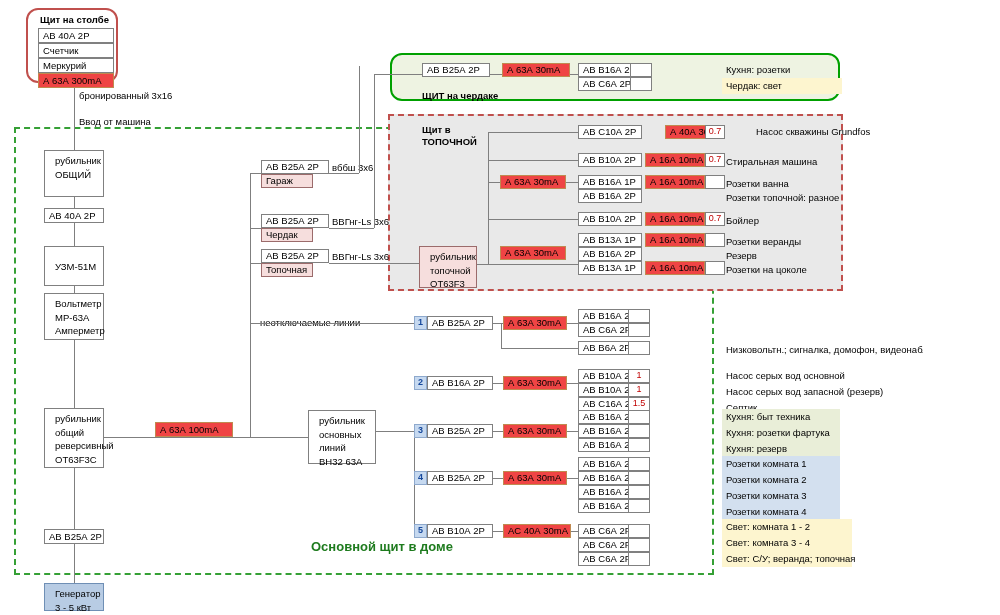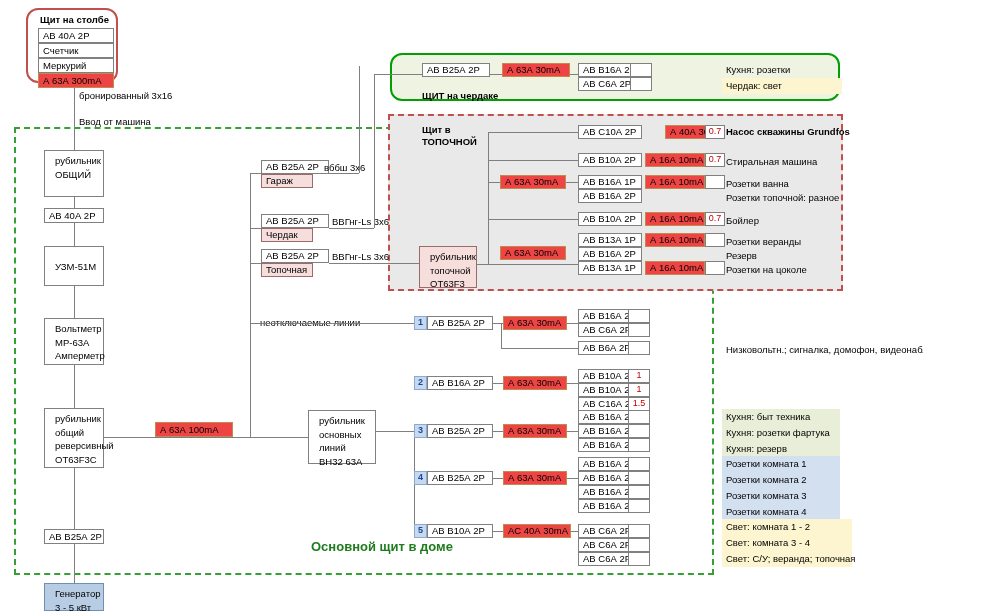--- a/index.html
+++ b/index.html
@@ -102,21 +102,21 @@
     <div>рубильник</div>
     <div>ОБЩИЙ</div>
   </div>
 
   <div class="bx" style="left:44px;top:208px;width:60px;height:15px;">АВ 40А 2Р</div>
 
   <div class="bx multi" style="left:44px;top:246px;width:60px;height:40px;">
     <div style="line-height:34px;">УЗМ-51М</div>
   </div>
 
-  <div class="bx multi" style="left:44px;top:293px;width:60px;height:47px;margin-top:25px;">
+  <div class="bx multi" style="left:44px;top:293px;width:60px;height:47px;">
     <div>Вольтметр</div>
     <div>MP-63A</div>
     <div>Амперметр</div>
   </div>
 
   <div class="bx multi" style="left:44px;top:408px;width:60px;height:60px;">
     <div>рубильник</div>
     <div>общий</div>
     <div>реверсивный</div>
     <div>OT63F3C</div>
@@ -140,21 +140,21 @@
     <div>линий</div>
     <div>ВН32 63А</div>
   </div>
 
   <div class="wire v" style="left:250px;top:173px;height:264px;"></div>
   <div class="wire h" style="left:250px;top:437px;width:58px;"></div>
 
   <div class="wire h" style="left:250px;top:173px;width:11px;"></div>
   <div class="bx" style="left:261px;top:160px;width:68px;height:14px;">АВ В25А 2Р</div>
   <div class="bx pink" style="left:261px;top:174px;width:52px;height:14px;">Гараж</div>
-  <div class="txt abs" style="left:324px;top:162px;">вббш 3х6</div>
+  <div class="txt abs" style="left:332px;top:162px;">вббш 3х6</div>
   <div class="wire h" style="left:329px;top:173px;width:30px;"></div>
   <div class="wire v" style="left:359px;top:66px;height:107px;"></div>
 
   <div class="wire h" style="left:250px;top:228px;width:11px;"></div>
   <div class="bx" style="left:261px;top:214px;width:68px;height:14px;">АВ В25А 2Р</div>
   <div class="bx pink" style="left:261px;top:228px;width:52px;height:14px;">Чердак</div>
   <div class="txt abs" style="left:332px;top:216px;">ВВГнг-Ls 3х6</div>
   <div class="wire h" style="left:329px;top:228px;width:45px;"></div>
   <div class="wire v" style="left:374px;top:74px;height:154px;"></div>
   <div class="wire h" style="left:374px;top:74px;width:48px;"></div>
@@ -218,21 +218,21 @@
   <div class="bx tan" style="left:500px;top:246px;width:66px;height:14px;">А 63А 30mA</div>
   <div class="bx" style="left:578px;top:233px;width:64px;height:14px;">АВ В13А 1Р</div>
   <div class="bx tan" style="left:645px;top:233px;width:60px;height:14px;">А 16А 10mA</div>
   <div class="bx val" style="left:705px;top:233px;width:20px;height:14px;"></div>
 
   <div class="bx" style="left:578px;top:247px;width:64px;height:14px;">АВ В16А 2Р</div>
   <div class="bx" style="left:578px;top:261px;width:64px;height:14px;">АВ В13А 1Р</div>
   <div class="bx tan" style="left:645px;top:261px;width:60px;height:14px;">А 16А 10mA</div>
   <div class="bx val" style="left:705px;top:261px;width:20px;height:14px;"></div>
 
-  <div class="descblk" style="left:722px;top:124px;width:135px;font-weight:bold;">
+  <div class="descblk" style="left:752px;top:124px;width:135px;">
     <div>Насос скважины Grundfos</div>
   </div>
   <div class="txt abs" style="left:726px;top:156px;">Стиральная машина</div>
   <div class="txt abs" style="left:726px;top:178px;">Розетки ванна</div>
   <div class="txt abs" style="left:726px;top:192px;">Розетки топочной: разное</div>
   <div class="txt abs" style="left:726px;top:215px;">Бойлер</div>
   <div class="txt abs" style="left:726px;top:236px;">Розетки веранды</div>
   <div class="txt abs" style="left:726px;top:250px;">Резерв</div>
   <div class="txt abs" style="left:726px;top:264px;">Розетки на цоколе</div>
 
@@ -262,20 +262,25 @@
   <div class="bx tan" style="left:503px;top:376px;width:64px;height:14px;">А 63А 30mA</div>
   <div class="wire h" style="left:567px;top:383px;width:11px;"></div>
 
   <div class="bx" style="left:578px;top:369px;width:64px;height:14px;">АВ В10А 2Р</div>
   <div class="bx val" style="left:628px;top:369px;width:22px;height:14px;">1</div>
   <div class="bx" style="left:578px;top:383px;width:64px;height:14px;">АВ В10А 2Р</div>
   <div class="bx val" style="left:628px;top:383px;width:22px;height:14px;">1</div>
   <div class="bx" style="left:578px;top:397px;width:64px;height:14px;">АВ С16А 2Р</div>
   <div class="bx val" style="left:628px;top:397px;width:22px;height:14px;">1.5</div>
 
+  <div class="descblk" style="left:722px;top:368px;width:170px;">
+    <div>Насос серых вод основной</div>
+    <div>Насос серых вод запасной (резерв)</div>
+    <div>Септик</div>
+  </div>
 
   <div class="wire h" style="left:376px;top:431px;width:38px;"></div>
   <div class="wire v" style="left:414px;top:431px;height:100px;"></div>
 
   <div class="bx num" style="left:414px;top:424px;width:13px;height:14px;">3</div>
   <div class="bx" style="left:427px;top:424px;width:66px;height:14px;">АВ В25А 2Р</div>
   <div class="wire h" style="left:493px;top:431px;width:10px;"></div>
   <div class="bx tan" style="left:503px;top:424px;width:64px;height:14px;">А 63А 30mA</div>
   <div class="wire h" style="left:567px;top:431px;width:11px;"></div>
 

